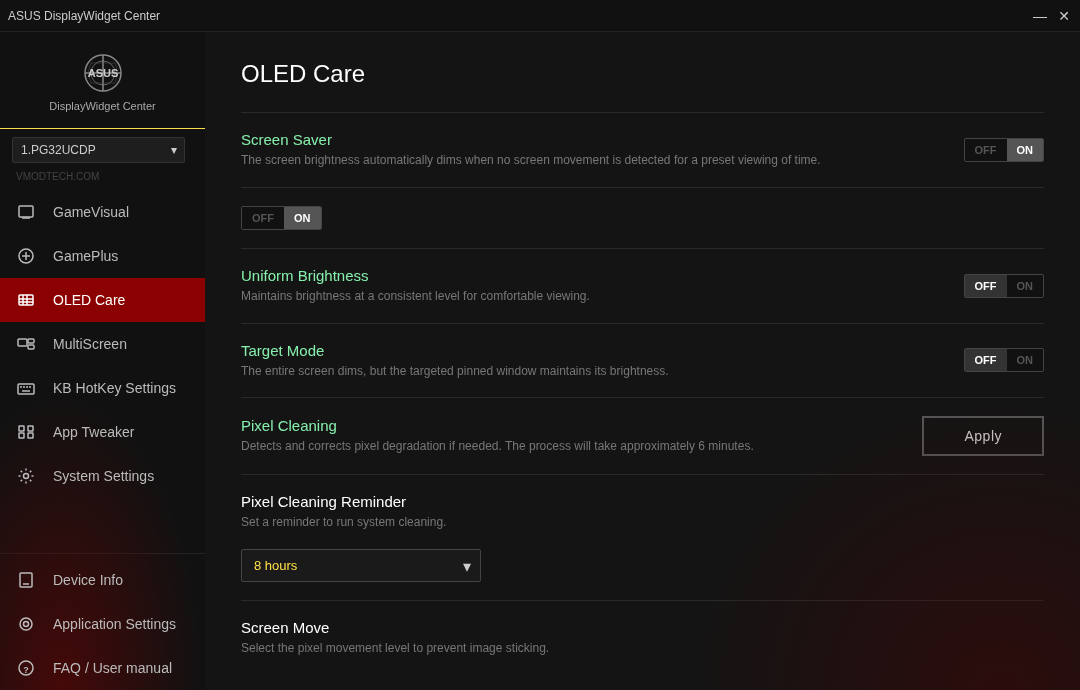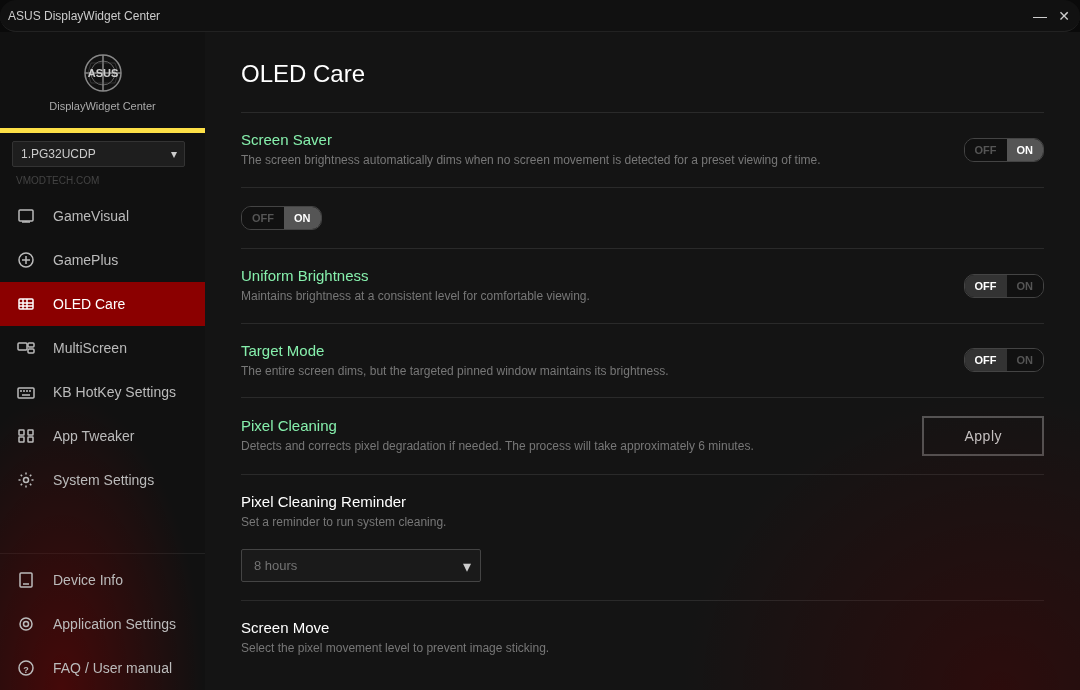--- a/index.html
+++ b/index.html
@@ -15,21 +15,20 @@
 
     
     .titlebar {
       height: 32px;
       background: #111;
       display: flex;
       align-items: center;
       justify-content: space-between;
       padding: 0 8px;
       border-bottom: 1px solid #222;
-      border-radius: 16px;
     }
     .titlebar-title {
       font-size: 12px;
       color: #ccc;
     }
     .titlebar-controls {
       display: flex;
       gap: 8px;
     }
     .titlebar-btn {
@@ -68,21 +67,21 @@
       right: 0;
       height: 300px;
       background: radial-gradient(ellipse at 30% 100%, rgba(120,0,0,0.5) 0%, transparent 70%);
       pointer-events: none;
     }
     .sidebar-logo {
       padding: 16px;
       display: flex;
       flex-direction: column;
       align-items: center;
-      border-bottom: 5px solid #fde047;
+      border-bottom: 1px solid #fde047;
       margin-bottom: 8px;
     }
     .asus-logo {
       width: 80px;
       height: 50px;
       display: flex;
       align-items: center;
       justify-content: center;
     }
     .asus-logo svg {
@@ -216,21 +215,21 @@
     .setting-desc {
       font-size: 12px;
       color: #777;
       line-height: 1.4;
     }
 
     
     .two-toggle {
       display: flex;
       border: 1px solid #444;
-      border-radius: 10px;
+      border-radius: 2px;
       overflow: hidden;
       cursor: pointer;
     }
     .two-toggle-part {
       padding: 5px 10px;
       font-size: 11px;
       font-weight: 600;
     }
     .two-toggle-part.active-on {
       background: #555;
@@ -261,21 +260,21 @@
     .setting-dropdown-wrap {
       position: relative;
       display: inline-block;
       margin-top: 10px;
     }
     .setting-dropdown-wrap select {
       appearance: none;
       -webkit-appearance: none;
       background: #1a1a1a;
       border: 1px solid #444;
-      color: #737373;
+      color: #fde047;
       padding: 8px 36px 8px 12px;
       font-size: 13px;
       width: 240px;
       cursor: pointer;
       border-radius: 2px;
     }
     .setting-dropdown-wrap::after {
       content: '▾';
       position: absolute;
       right: 10px;

